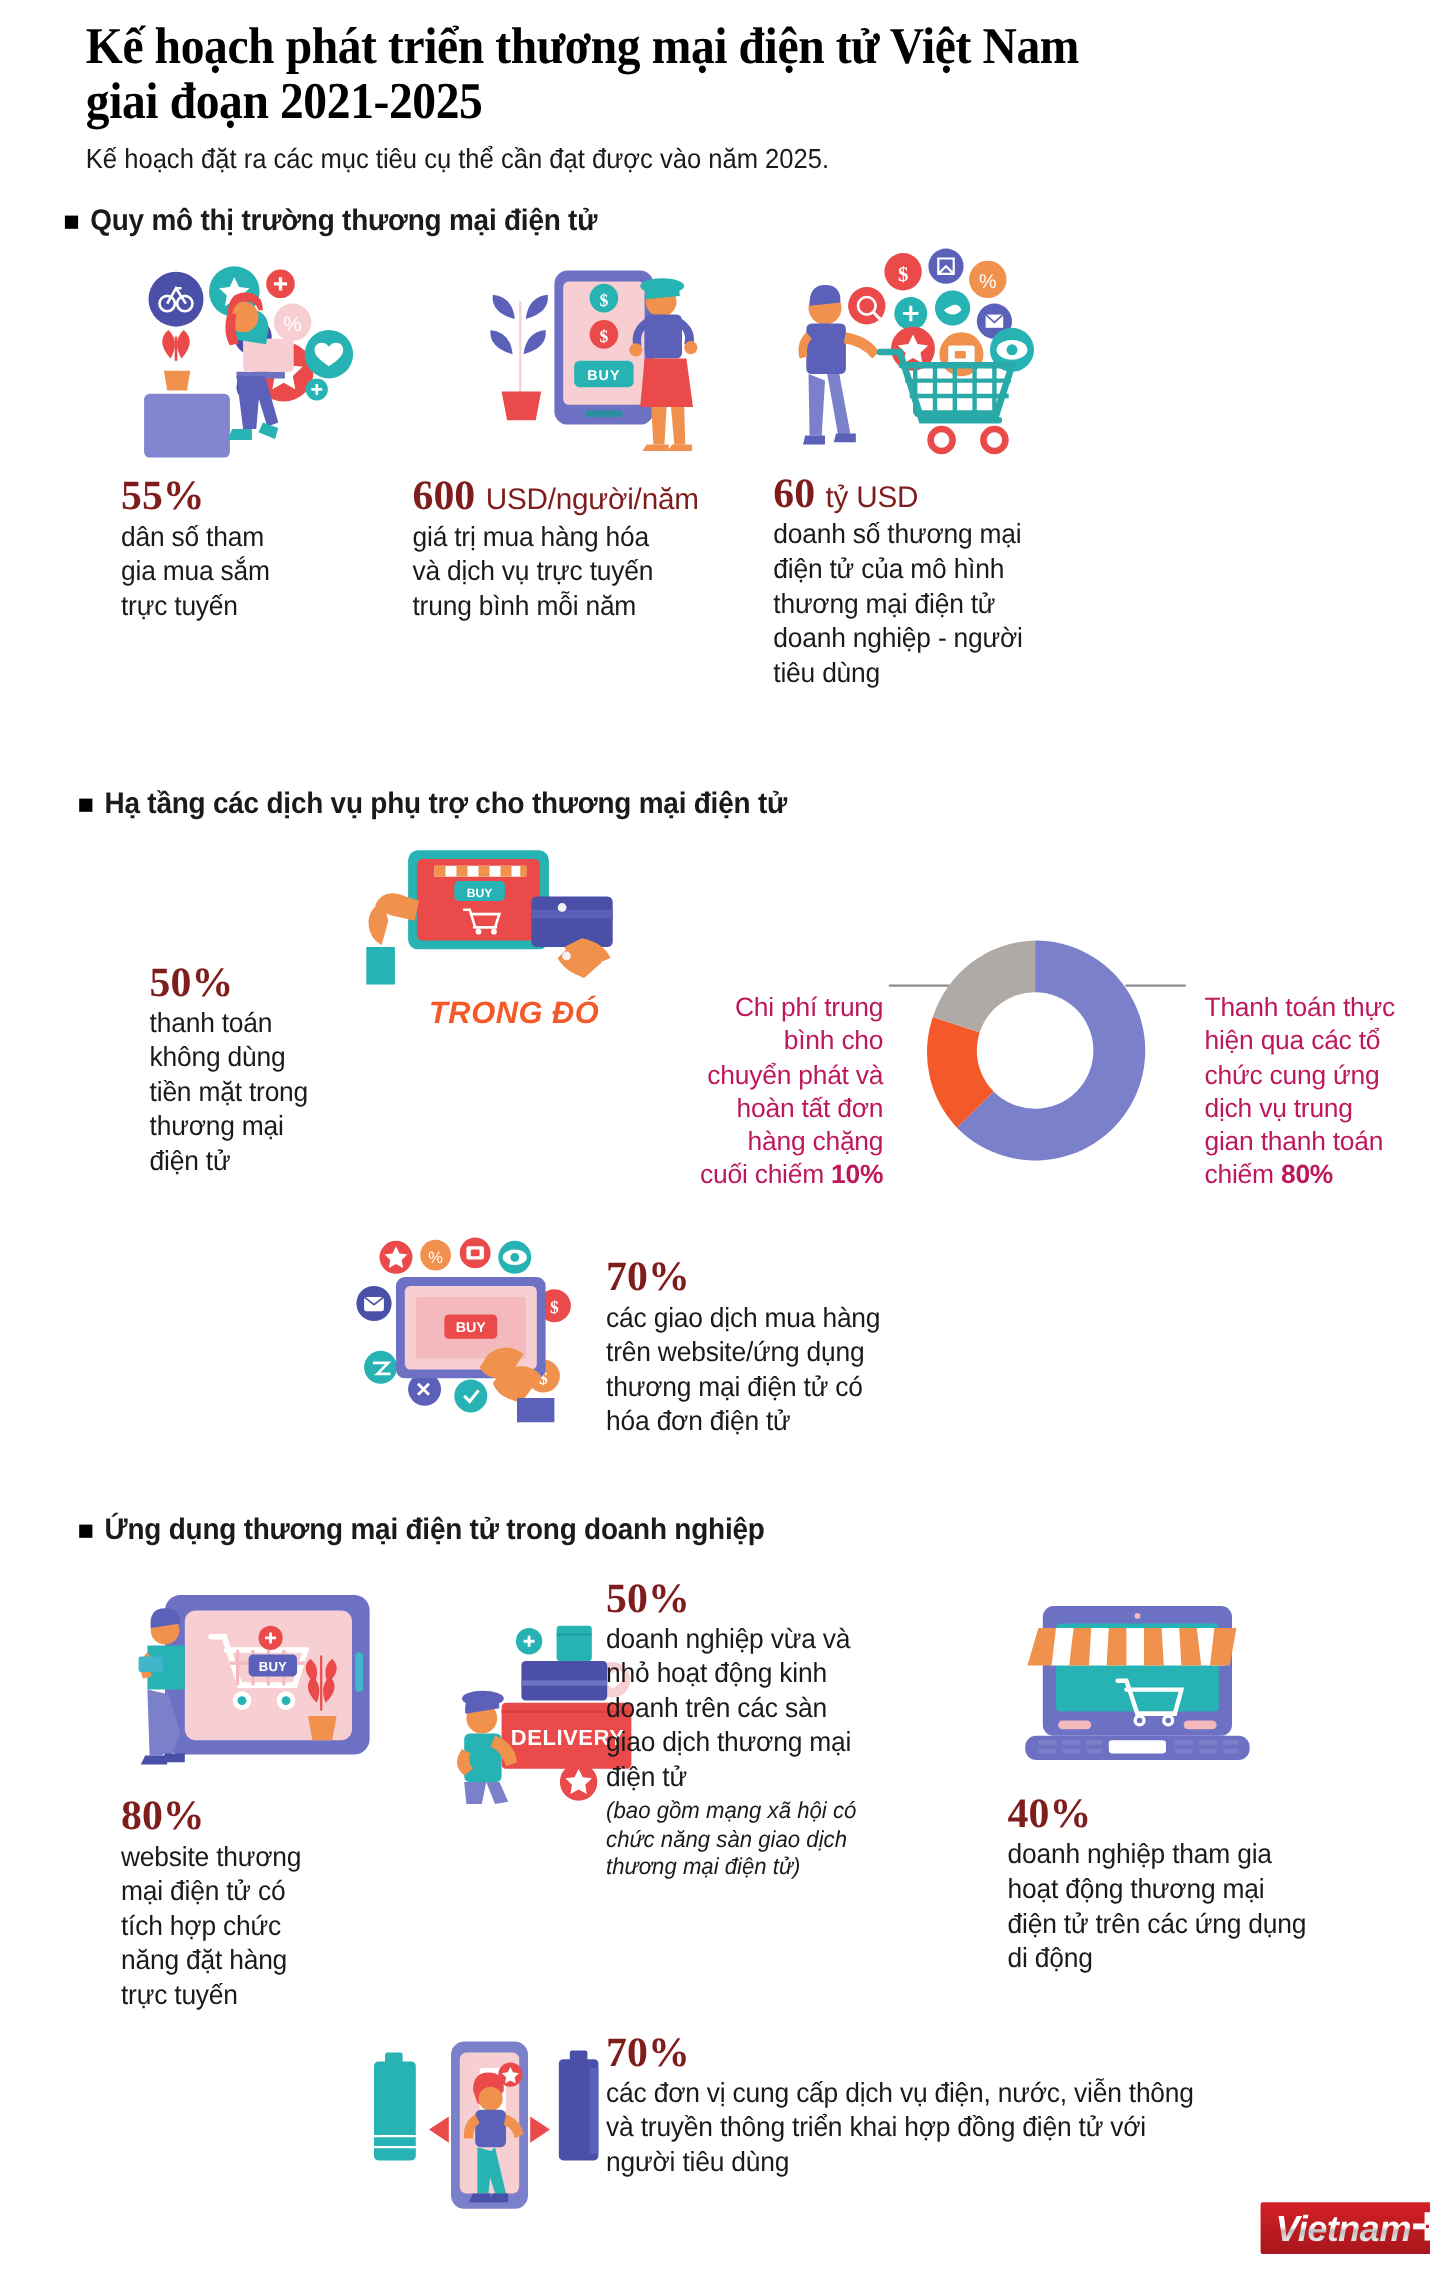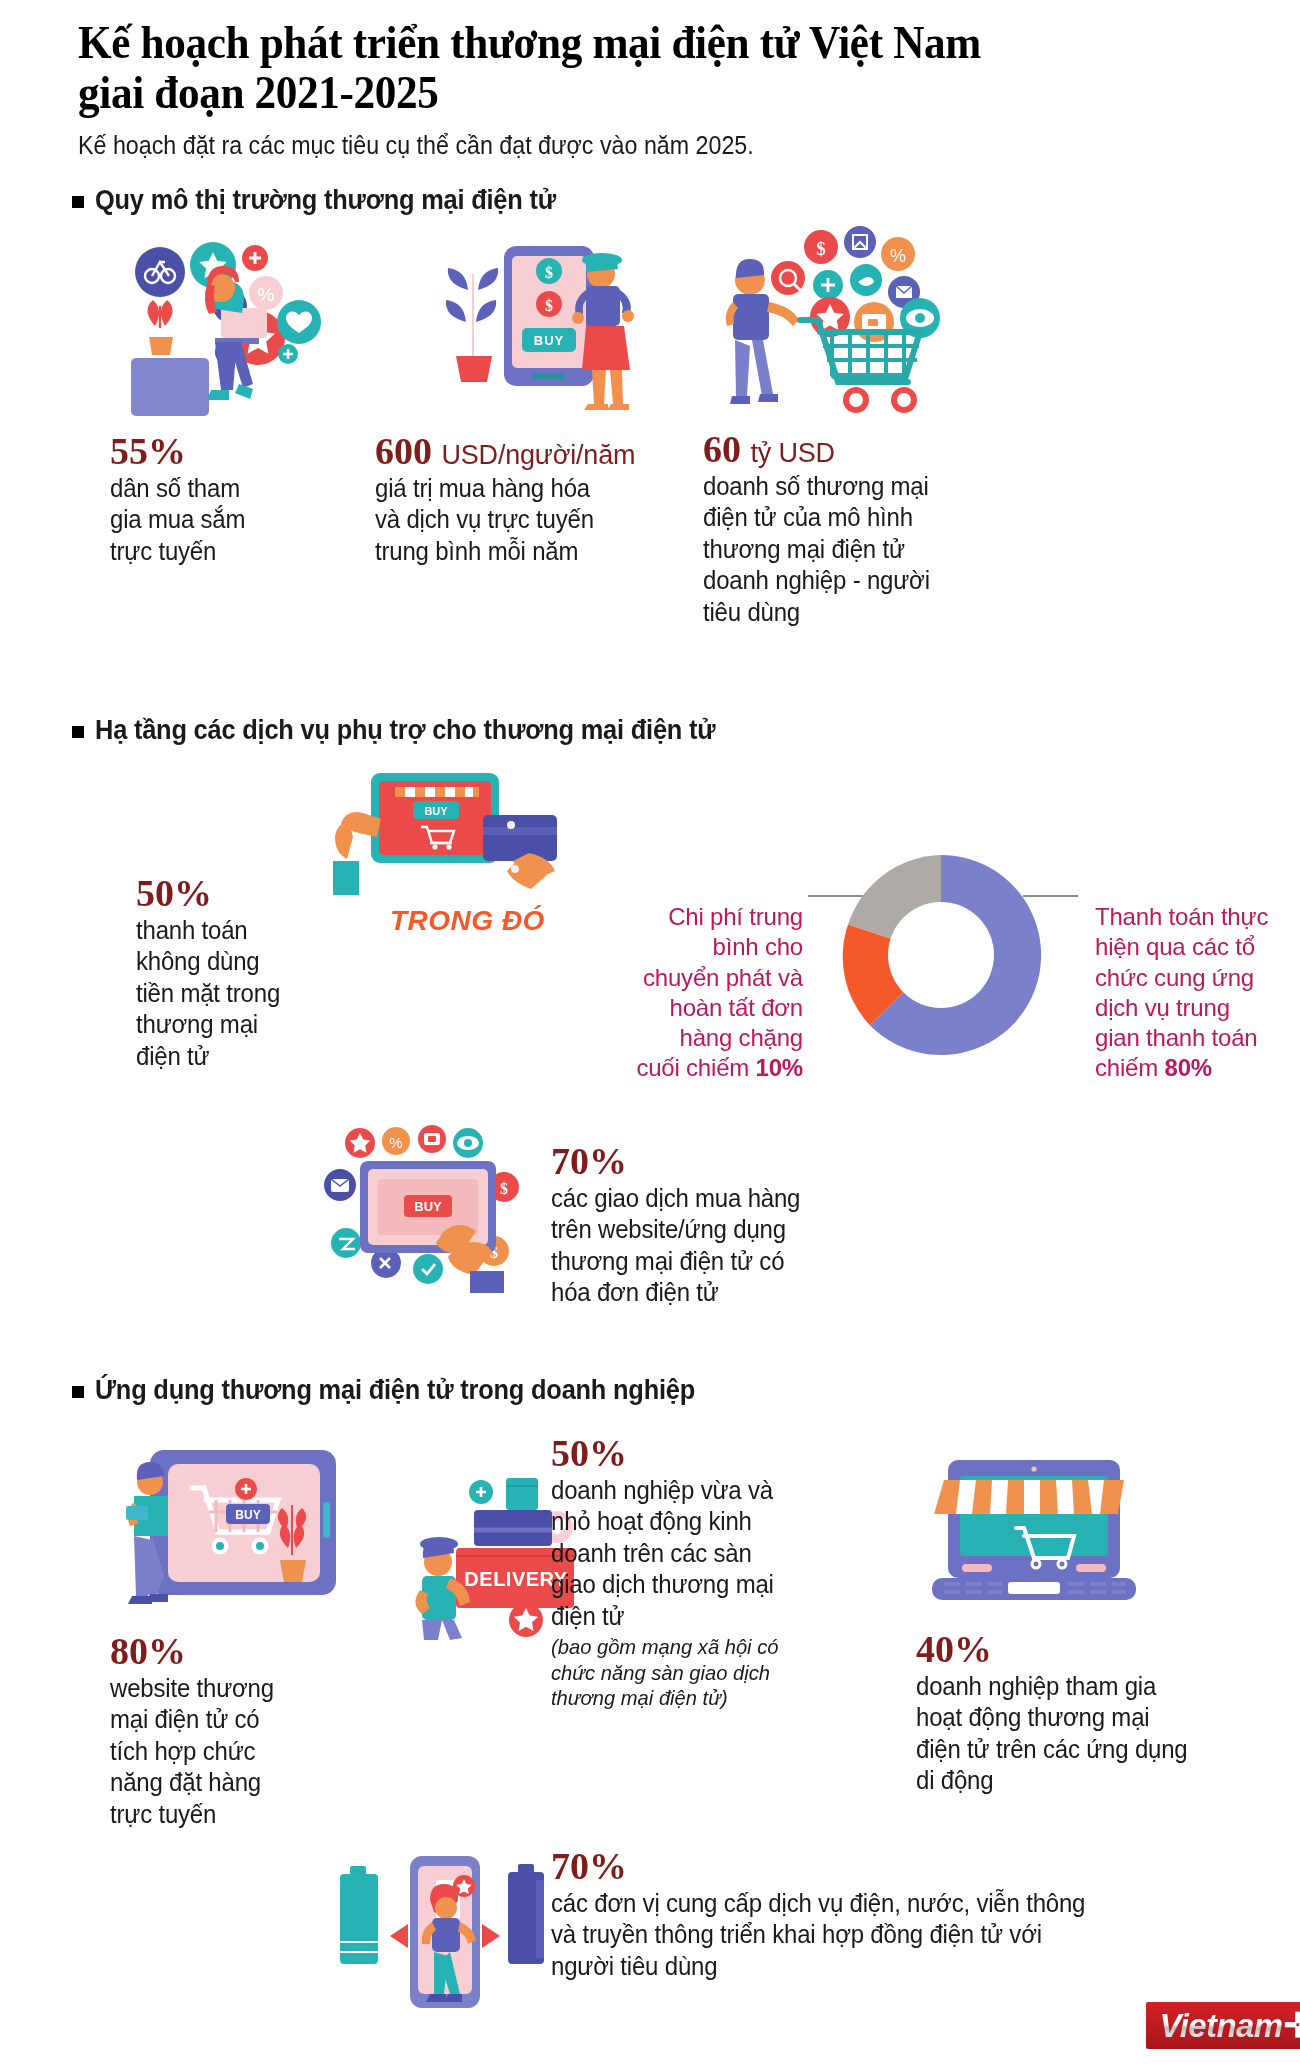--- a/index.html
+++ b/index.html
@@ -63,21 +63,21 @@
 <body>
 
 <div class="page">
 
   <div class="hdr">
     <div class="title">Kế hoạch phát triển thương mại điện tử Việt Nam</div>
     <div class="title">giai đoạn 2021-2025</div>
     <div class="subtitle">Kế hoạch đặt ra các mục tiêu cụ thể cần đạt được vào năm 2025.</div>
   </div>
 
-  <div class="sect" style="left:24px;top:185px;">
+  <div class="sect" style="left:11px;top:185px;">
     <span class="sq"></span>
     <span class="sect-t">Quy mô thị trường thương mại điện tử</span>
   </div>
 
   <div style="position:absolute;left:55px;top:230px;">
     <svg width="250" height="190" viewBox="0 0 250 190">
       <circle cx="57" cy="42" r="25" fill="#4a4fa8"></circle>
       <g stroke="#fff" stroke-width="2.4" fill="none">
         <circle cx="49" cy="46" r="7"></circle>
           <circle cx="65" cy="46" r="7"></circle>

